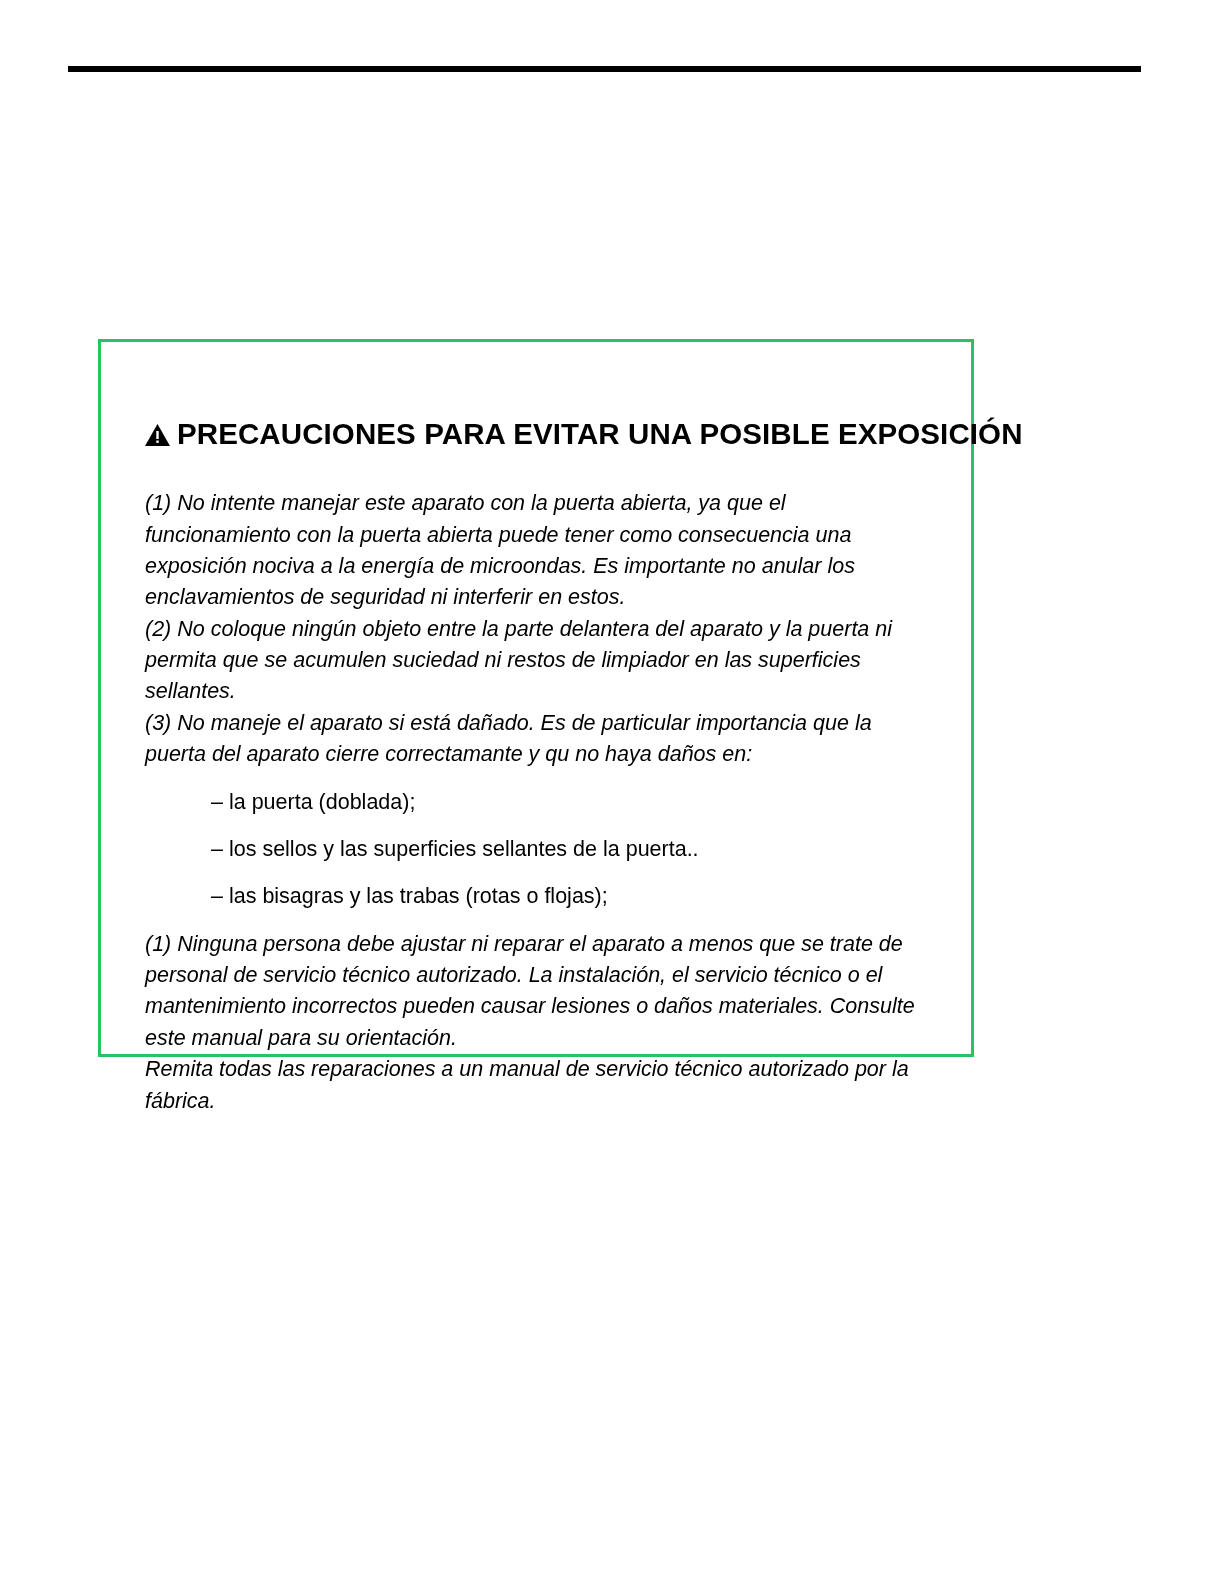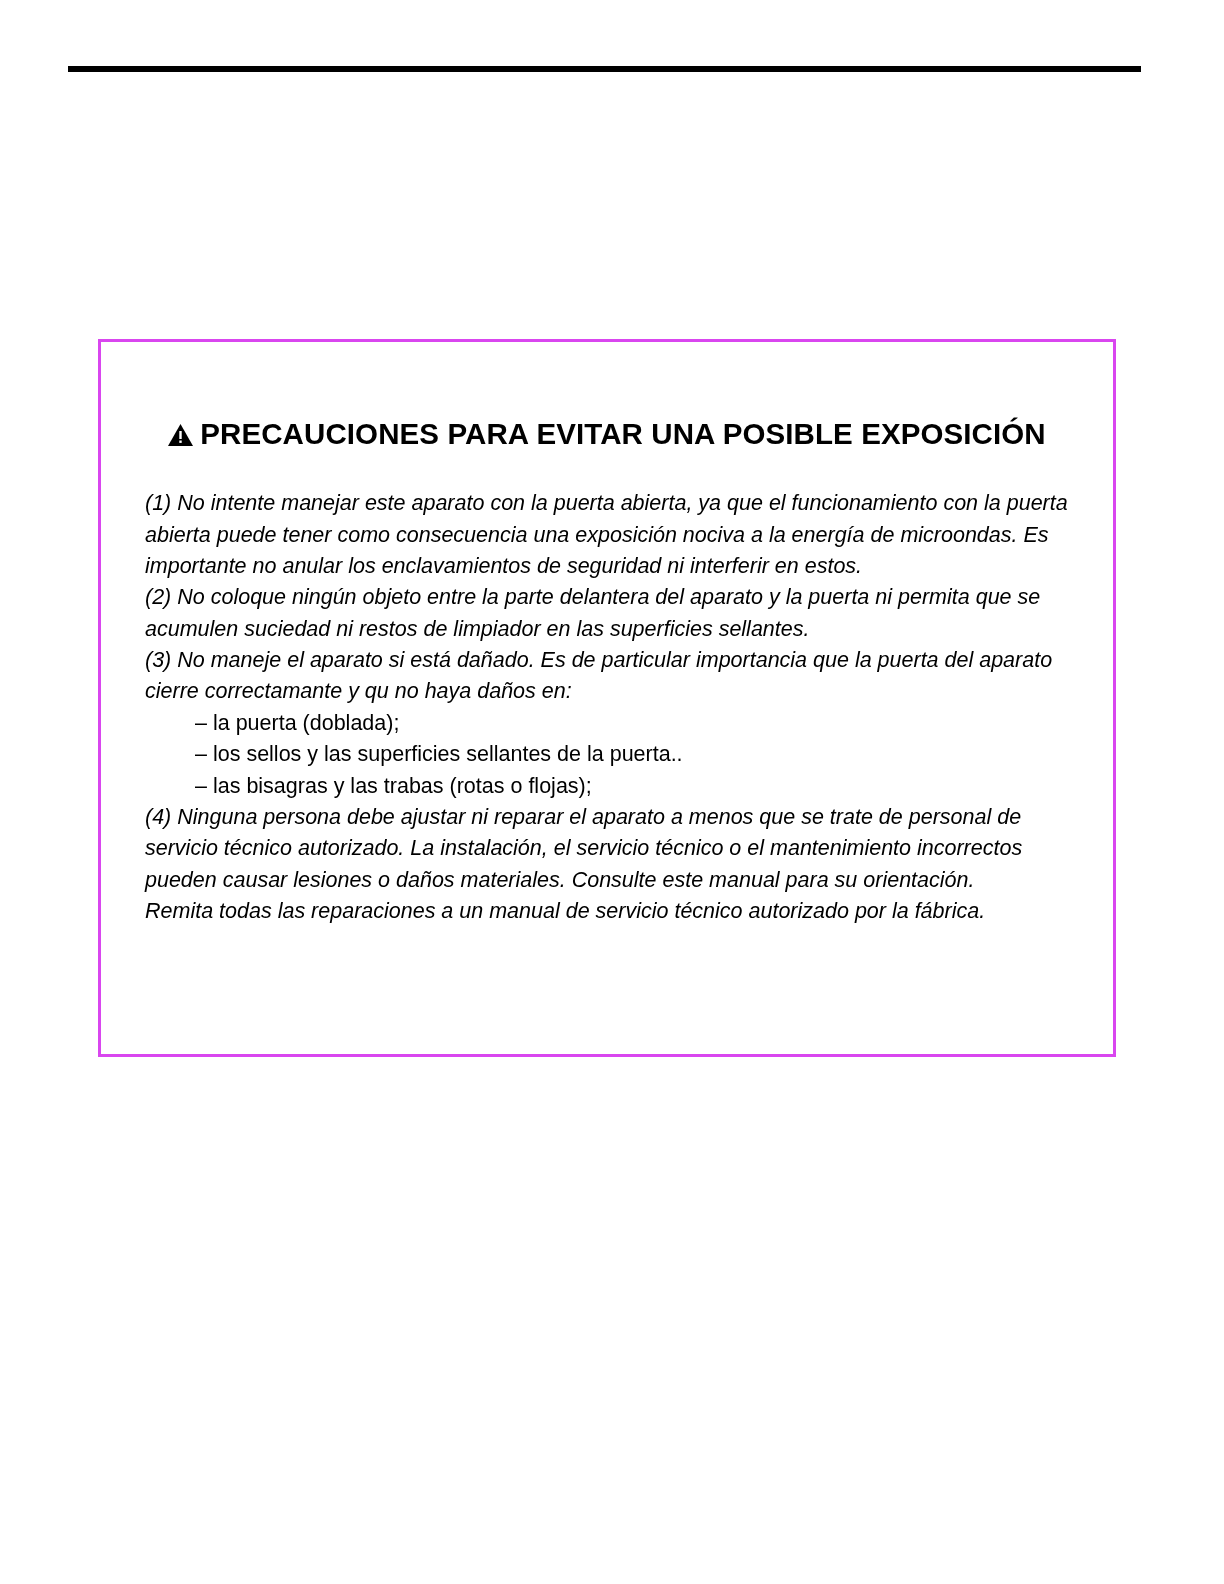--- a/index.html
+++ b/index.html
@@ -24,23 +24,23 @@
     left: 68px;
     top: 66px;
     width: 1073px;
     height: 6px;
     background: #000000;
   }
   .warning-box {
     position: absolute;
     left: 98px;
     top: 339px;
-    width: 1018px;
+    width: 876px;
     height: 718px;
-    border: 3px solid #d946ef;
+    border: 3px solid #22c55e;
     box-sizing: border-box;
     background: #ffffff;
   }
   .box-inner {
     padding: 72px 44px 0 44px;
   }
   .warning-heading {
     font-size: 29.5px;
     font-weight: bold;
     line-height: 1.33;
@@ -61,21 +61,21 @@
     margin-top: 33px;
     font-size: 21.5px;
     line-height: 1.46;
     text-align: left;
   }
   .para {
     margin: 0;
     font-style: italic;
   }
   .bullet {
-    margin: 0;
+    margin: 16px;
     padding-left: 50px;
   }
 </style>
 </head>
 <body>
 
 <div class="page">
 
   <div class="top-rule"></div>
 
@@ -94,20 +94,20 @@
         </span>
       </div>
 
       <div class="body-text">
         <p class="para">(1) No intente manejar este aparato con la puerta abierta, ya que el funcionamiento con la puerta abierta puede tener como consecuencia una exposición nociva a la energía de microondas. Es importante no anular los enclavamientos de seguridad ni interferir en estos.</p>
         <p class="para">(2) No coloque ningún objeto entre la parte delantera del aparato y la puerta ni permita que se acumulen suciedad ni restos de limpiador en las superficies sellantes.</p>
         <p class="para">(3) No maneje el aparato si está dañado. Es de particular importancia que la puerta del aparato cierre correctamante y qu no haya daños en:</p>
         <p class="bullet">– la puerta (doblada);</p>
         <p class="bullet">– los sellos y las superficies sellantes de la puerta..</p>
         <p class="bullet">– las bisagras y las trabas (rotas o flojas);</p>
-        <p class="para">(4) Ninguna persona debe ajustar ni reparar el aparato a menos que se trate de personal de servicio técnico autorizado. La instalación, el servicio técnico o el mantenimiento incorrectos pueden causar lesiones o daños materiales. Consulte este manual para su orientación.</p>
+        <p class="para">(1) Ninguna persona debe ajustar ni reparar el aparato a menos que se trate de personal de servicio técnico autorizado. La instalación, el servicio técnico o el mantenimiento incorrectos pueden causar lesiones o daños materiales. Consulte este manual para su orientación.</p>
         <p class="para">Remita todas las reparaciones a un manual de servicio técnico autorizado por la fábrica.</p>
       </div>
 
     </div>
   </div>
 
 </div>
 
 </body></html>

